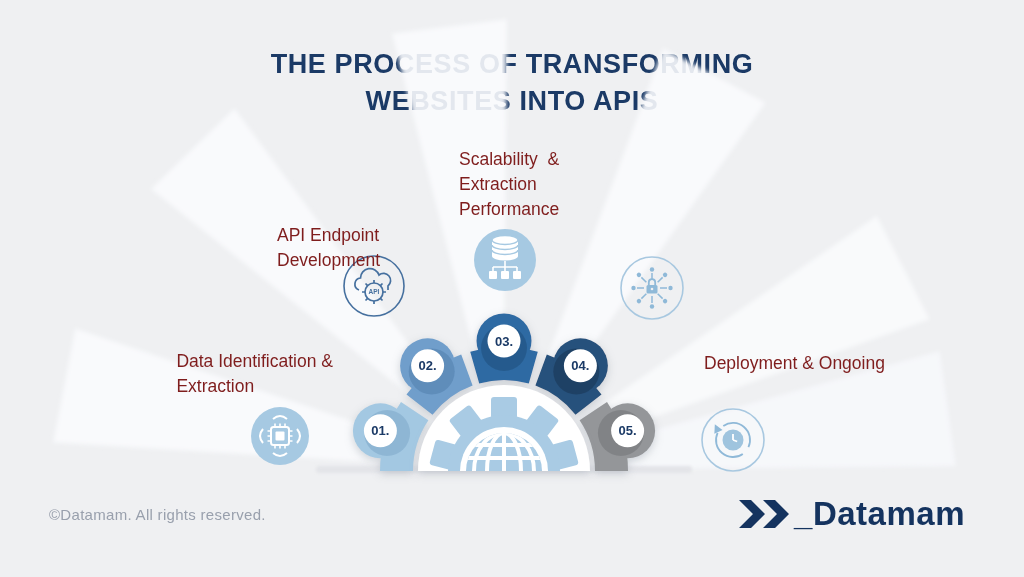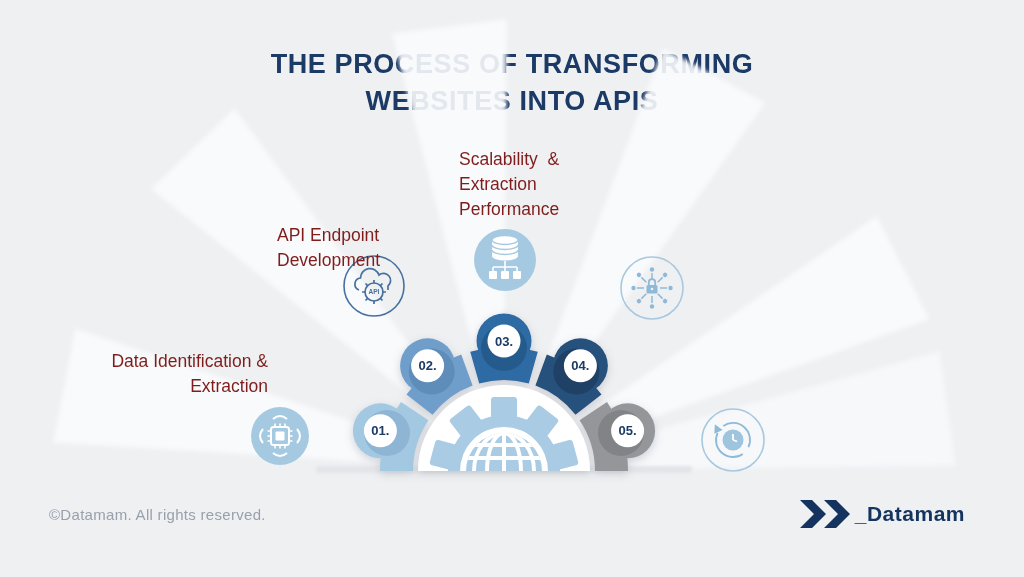--- a/index.html
+++ b/index.html
@@ -10,21 +10,21 @@
   }
   .title {
     position:absolute; top:46px; left:0; width:100%;
     text-align:center; color:#1b3a66; font-weight:700;
     font-size:27px; line-height:37px; letter-spacing:0.6px;
   }
   .step-label {
     position:absolute; color:#7f1d1d; font-size:17.5px; line-height:25px;
   }
   .step-label .line { white-space:pre; }
-  .label-1 { right:756px; top:349px; text-align:right; }
+  .label-1 { right:691px; top:349px; text-align:left; }
   .label-2 { left:277px; top:211px; text-align:left;margin-top:12px; }
   .label-3 { left:459px; top:147px; text-align:left; }
   .label-4 { right:245px; top:211px; text-align:right; }
   .label-5 { left:704px; top:351px; text-align:left; }
   .diagram-svg { position:absolute; left:0; top:0; }
   .num {
     font-family:"Liberation Sans", sans-serif;
     font-weight:700; font-size:13px; fill:#1b3a66;
   }
   .api-txt {
@@ -33,21 +33,21 @@
   }
   .copyright {
     position:absolute; left:49px; top:506px;
     font-size:15px; letter-spacing:0.3px; color:#99a0ad;
   }
   .logo {
     position:absolute; right:59px; top:498px;
     display:flex; align-items:center; gap:3px;
   }
   .logo-text {
-    color:#14335f; font-size:21px; font-weight:700; letter-spacing:0.5px;
+    color:#14335f; font-size:33px; font-weight:700; letter-spacing:0.5px;
     line-height:32px;
   }
 </style>
 </head>
 <body>
 
 <div class="canvas">
 
   <div class="title">
     <div>THE PROCESS OF TRANSFORMING</div>
@@ -248,20 +248,21 @@
   <div class="step-label label-2">
     <div class="line">API Endpoint</div>
     <div class="line">Development</div>
   </div>
   <div class="step-label label-3">
     <div class="line">Scalability  &amp;</div>
     <div class="line">Extraction</div>
     <div class="line">Performance</div>
   </div>
   <div class="step-label label-5">
+    <div class="line">Deployment &amp; Ongoing</div>
   </div>
 
   <div class="copyright">©Datamam. All rights reserved.</div>
   <div class="logo">
     <svg width="52" height="30" viewBox="0 0 52 30">
       <polygon points="0,1 12,1 26,15 12,29 0,29 14,15" fill="#14335f"></polygon>
       <polygon points="24,1 36,1 50,15 36,29 24,29 38,15" fill="#14335f"></polygon>
     </svg>
     <span class="logo-text">_Datamam</span>
   </div>

